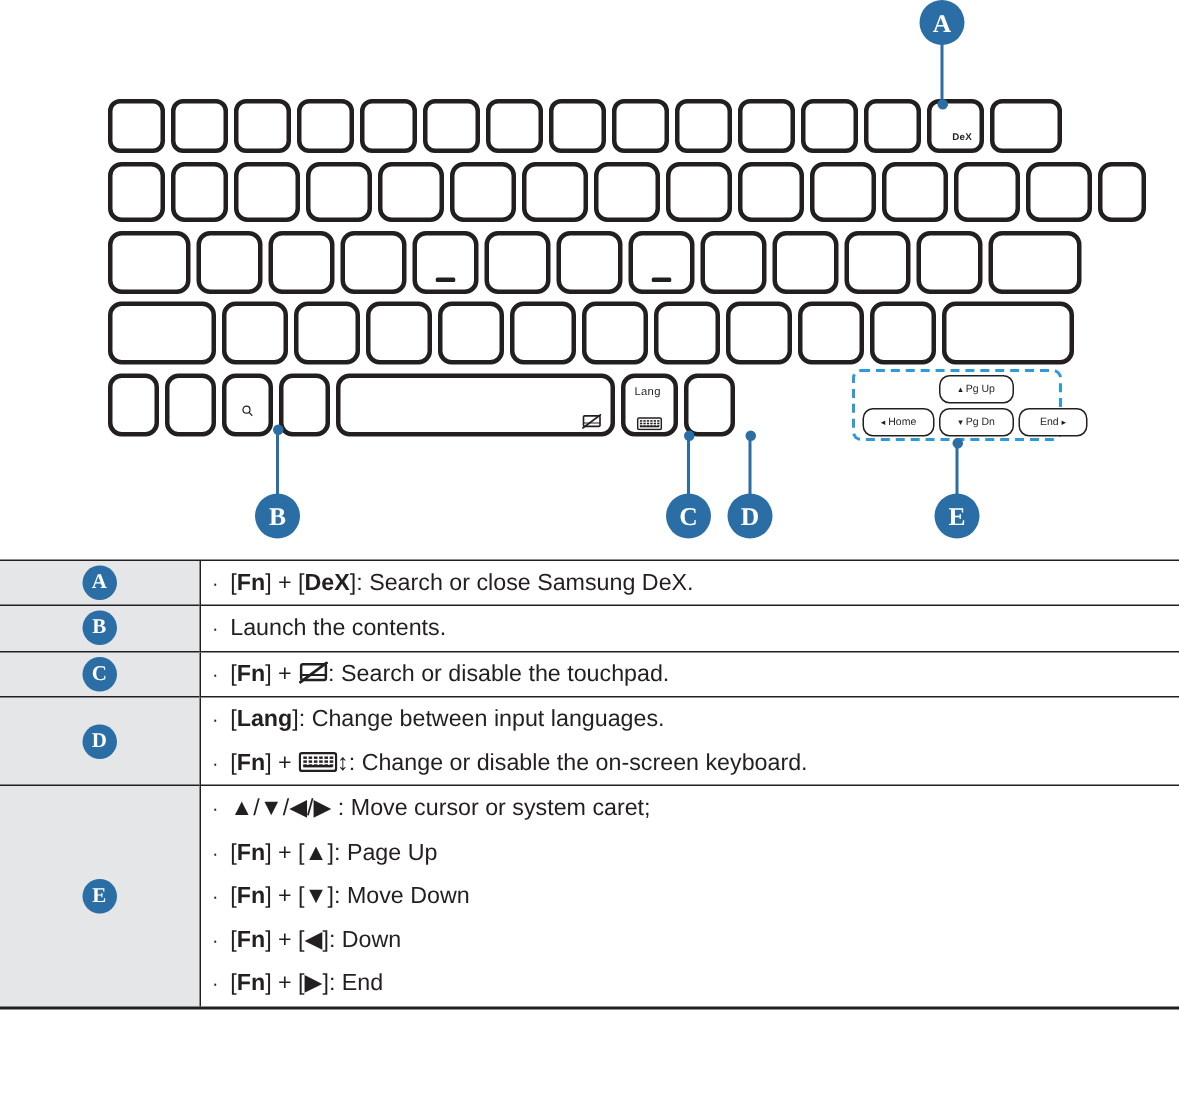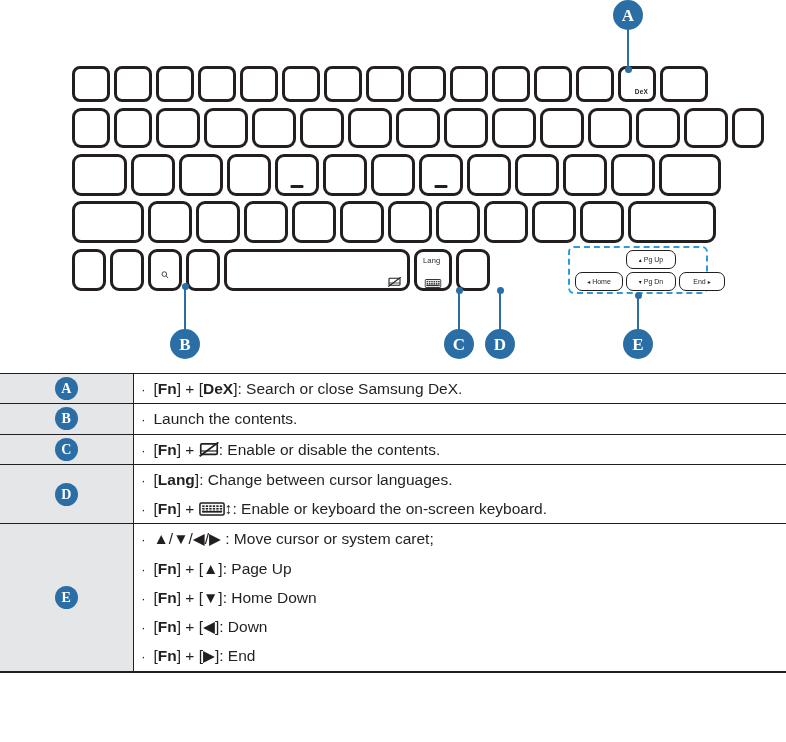--- a/index.html
+++ b/index.html
@@ -341,30 +341,30 @@
       </tr>
       <tr>
         <td class="idcell"><span class="tcircle" style="background: rgb(42, 110, 165);">C</span></td>
         <td class="desccell">
           <div class="bullet-row">
             <span class="dot">·</span>
             <span class="txt"><span>[</span><b>Fn</b><span>] + </span><span class="inline-icon" style="width: 20px; height: 15px;"><svg viewBox="0 0 26 20" width="100%" height="100%">
                   <rect x="2" y="2.5" width="22" height="14" rx="1.6" fill="none" stroke="#231f20" stroke-width="2.2"></rect>
                   <line x1="2" y1="12" x2="24" y2="12" stroke="#231f20" stroke-width="1.6"></line>
                   <line x1="0.5" y1="19" x2="25.5" y2="0.5" stroke="#231f20" stroke-width="2.4"></line>
-                </svg></span><span>: Enable or disable the contents.</span></span>
+                </svg></span><span>: Search or disable the touchpad.</span></span>
           </div>
         </td>
       </tr>
       <tr>
         <td class="idcell"><span class="tcircle" style="background: rgb(42, 110, 165);">D</span></td>
         <td class="desccell">
           <div class="bullet-row">
             <span class="dot">·</span>
-            <span class="txt"><span>[</span><b>Lang</b><span>]: Change between cursor languages.</span></span>
+            <span class="txt"><span>[</span><b>Lang</b><span>]: Change between input languages.</span></span>
           </div>
           <div class="bullet-row">
             <span class="dot">·</span>
             <span class="txt"><span>[</span><b>Fn</b><span>] + </span><span class="inline-icon" style="width: 26px; height: 14px;"><svg viewBox="0 0 34 18" width="100%" height="100%">
                   <rect x="1.2" y="1.2" width="31.6" height="15.6" rx="2" fill="none" stroke="#231f20" stroke-width="2"></rect>
                   <rect x="4.2" y="4.2" width="3.1" height="2.1" fill="#231f20"></rect>
                   <rect x="8.8" y="4.2" width="3.1" height="2.1" fill="#231f20"></rect>
                   <rect x="13.399999999999999" y="4.2" width="3.1" height="2.1" fill="#231f20"></rect>
                   <rect x="18" y="4.2" width="3.1" height="2.1" fill="#231f20"></rect>
                   <rect x="22.599999999999998" y="4.2" width="3.1" height="2.1" fill="#231f20"></rect>
@@ -375,38 +375,38 @@
                   <rect x="18" y="7.6" width="3.1" height="2.1" fill="#231f20"></rect>
                   <rect x="22.599999999999998" y="7.6" width="3.1" height="2.1" fill="#231f20"></rect>
                   <rect x="27.2" y="7.6" width="3.1" height="2.1" fill="#231f20"></rect>
                   <rect x="4.2" y="11" width="3.1" height="2.1" fill="#231f20"></rect>
                   <rect x="8.8" y="11" width="3.1" height="2.1" fill="#231f20"></rect>
                   <rect x="13.399999999999999" y="11" width="3.1" height="2.1" fill="#231f20"></rect>
                   <rect x="18" y="11" width="3.1" height="2.1" fill="#231f20"></rect>
                   <rect x="22.599999999999998" y="11" width="3.1" height="2.1" fill="#231f20"></rect>
                   <rect x="27.2" y="11" width="3.1" height="2.1" fill="#231f20"></rect>
                   <rect x="4.2" y="11.6" width="25.5" height="2.1" fill="#231f20"></rect>
-                </svg></span><span>↕: Enable or keyboard the on-screen keyboard.</span></span>
+                </svg></span><span>↕: Change or disable the on-screen keyboard.</span></span>
           </div>
         </td>
       </tr>
       <tr>
         <td class="idcell"><span class="tcircle" style="background: rgb(42, 110, 165);">E</span></td>
         <td class="desccell">
           <div class="bullet-row">
             <span class="dot">·</span>
             <span class="txt"><span>▲/▼/◀/▶ : Move cursor or system caret;</span></span>
           </div>
           <div class="bullet-row">
             <span class="dot">·</span>
             <span class="txt"><span>[</span><b>Fn</b><span>] + [▲]: Page Up</span></span>
           </div>
           <div class="bullet-row">
             <span class="dot">·</span>
-            <span class="txt"><span>[</span><b>Fn</b><span>] + [▼]: Home Down</span></span>
+            <span class="txt"><span>[</span><b>Fn</b><span>] + [▼]: Move Down</span></span>
           </div>
           <div class="bullet-row">
             <span class="dot">·</span>
             <span class="txt"><span>[</span><b>Fn</b><span>] + [◀]: Down</span></span>
           </div>
           <div class="bullet-row">
             <span class="dot">·</span>
             <span class="txt"><span>[</span><b>Fn</b><span>] + [▶]: End</span></span>
           </div>
         </td>

